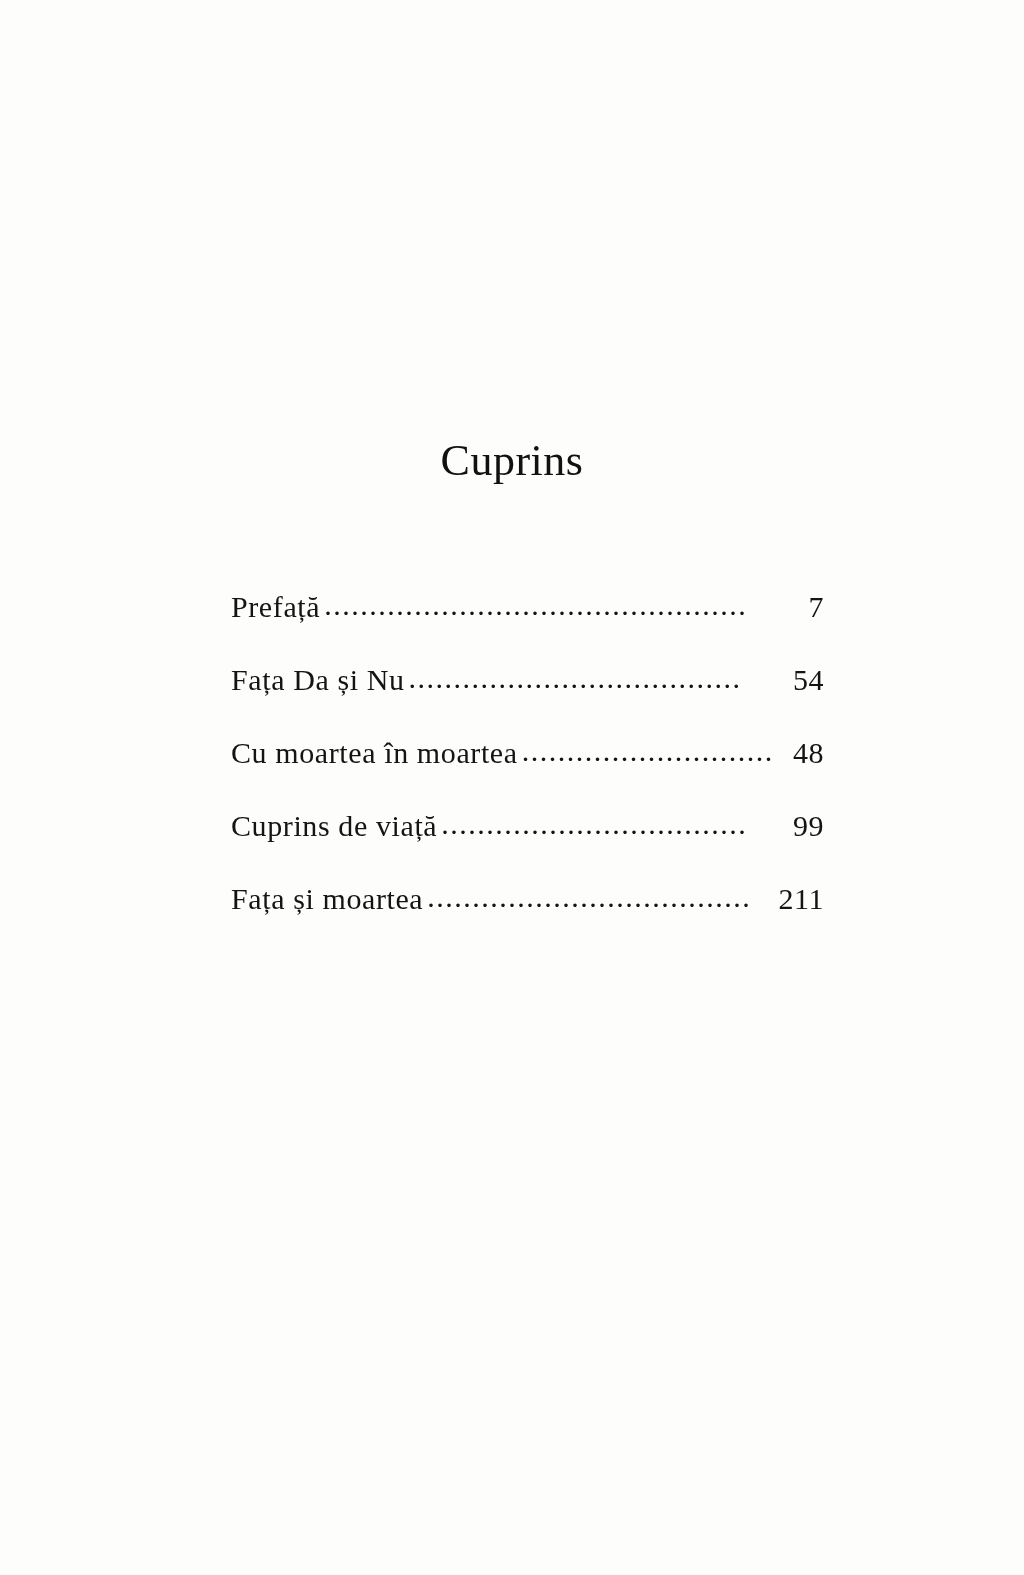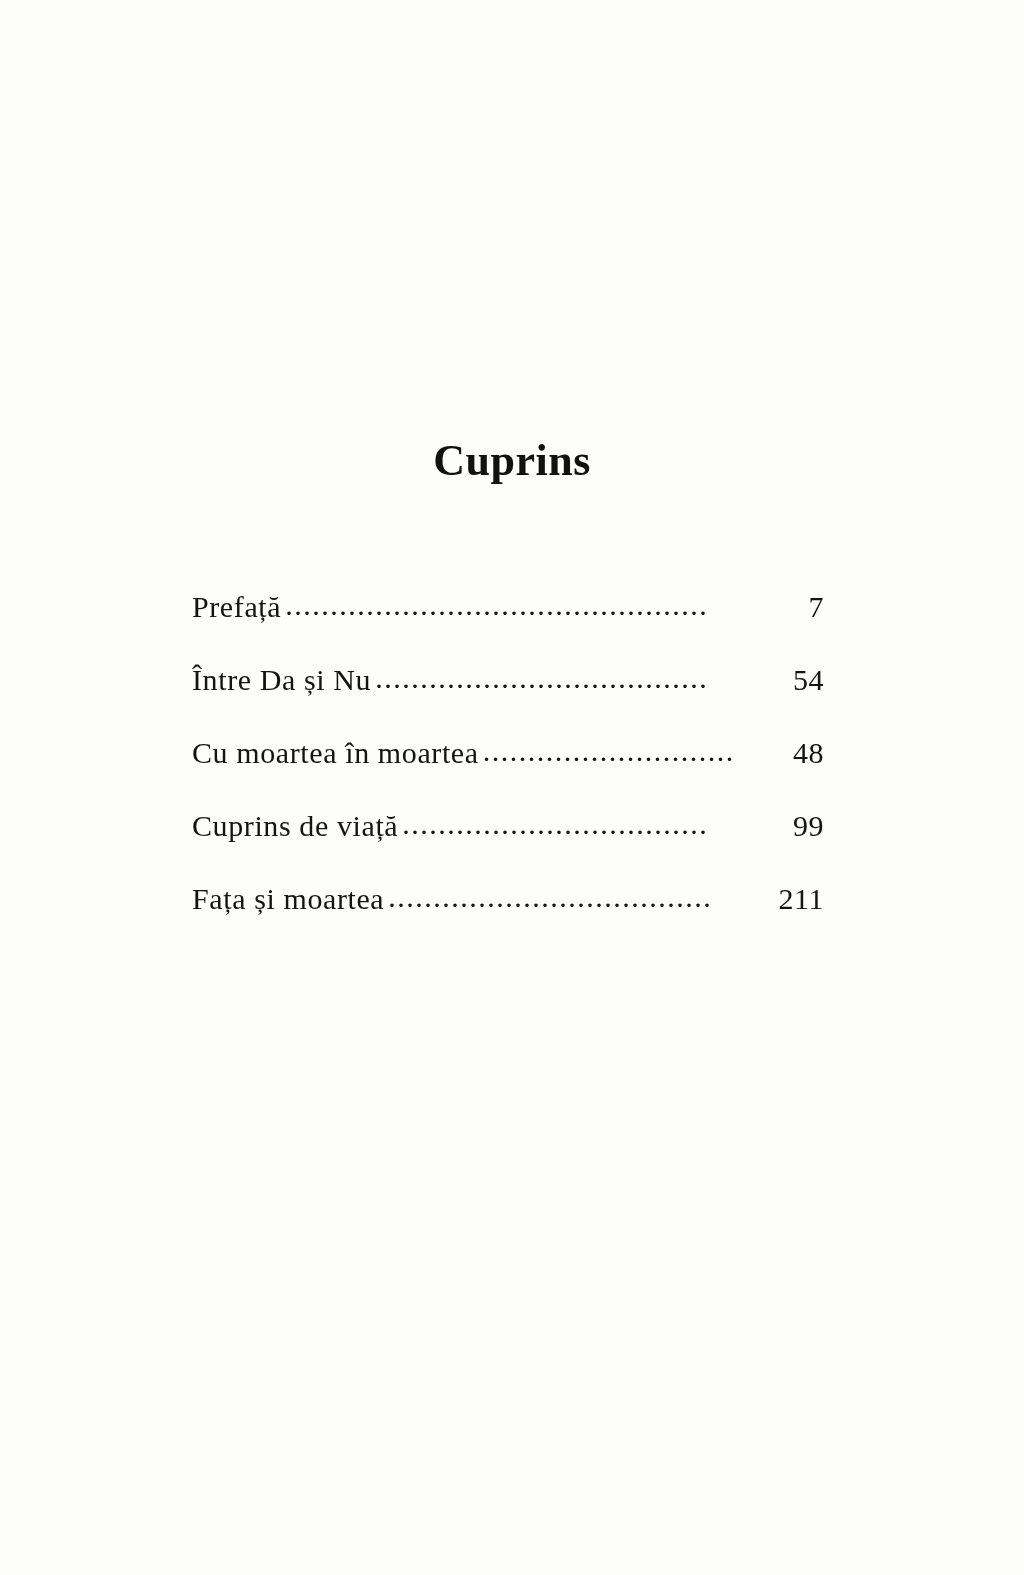--- a/index.html
+++ b/index.html
@@ -21,21 +21,21 @@
     inset: 0;
     background: #fdfdfb;
   }
   .toc-title {
     position: absolute;
     top: 435px;
     left: 0;
     width: 1024px;
     text-align: center;
     font-size: 44px;
-    font-weight: 700;
+    font-weight: 400;
     letter-spacing: 0.5px;
     color: #111111;
   }
   .toc-list {
     position: absolute;
     top: 592px;
     left: 192px;
     width: 632px;
   }
   .toc-entry {
@@ -43,20 +43,21 @@
     align-items: baseline;
     font-size: 30px;
     line-height: 1.0;
     height: 73px;
     color: #141414;
     white-space: nowrap;
   }
   .toc-entry .label {
     flex: 0 0 auto;
     letter-spacing: 0.6px;
+    margin-left: 39px;
   }
   .toc-entry .leaders {
     flex: 1 1 auto;
     overflow: hidden;
     white-space: nowrap;
     margin: 0 0 0 4px;
     color: #141414;
     letter-spacing: 1.5px;
     font-size: 30px;
     position: relative;
@@ -82,21 +83,21 @@
   <div class="toc-list">
 
     <div class="toc-entry gap-before-num">
       <span class="label">Prefață</span>
       <span class="leaders">...............................................</span>
       <span class="page-num">7</span>
     </div>
 
 
     <div class="toc-entry">
-      <span class="label">Între Da și Nu</span>
+      <span class="label">Fața Da și Nu</span>
       <span class="leaders">.....................................</span>
       <span class="page-num">54</span>
     </div>
 
     <div class="toc-entry">
       <span class="label">Cu moartea în moartea</span>
       <span class="leaders">............................</span>
       <span class="page-num">48</span>
     </div>
 

